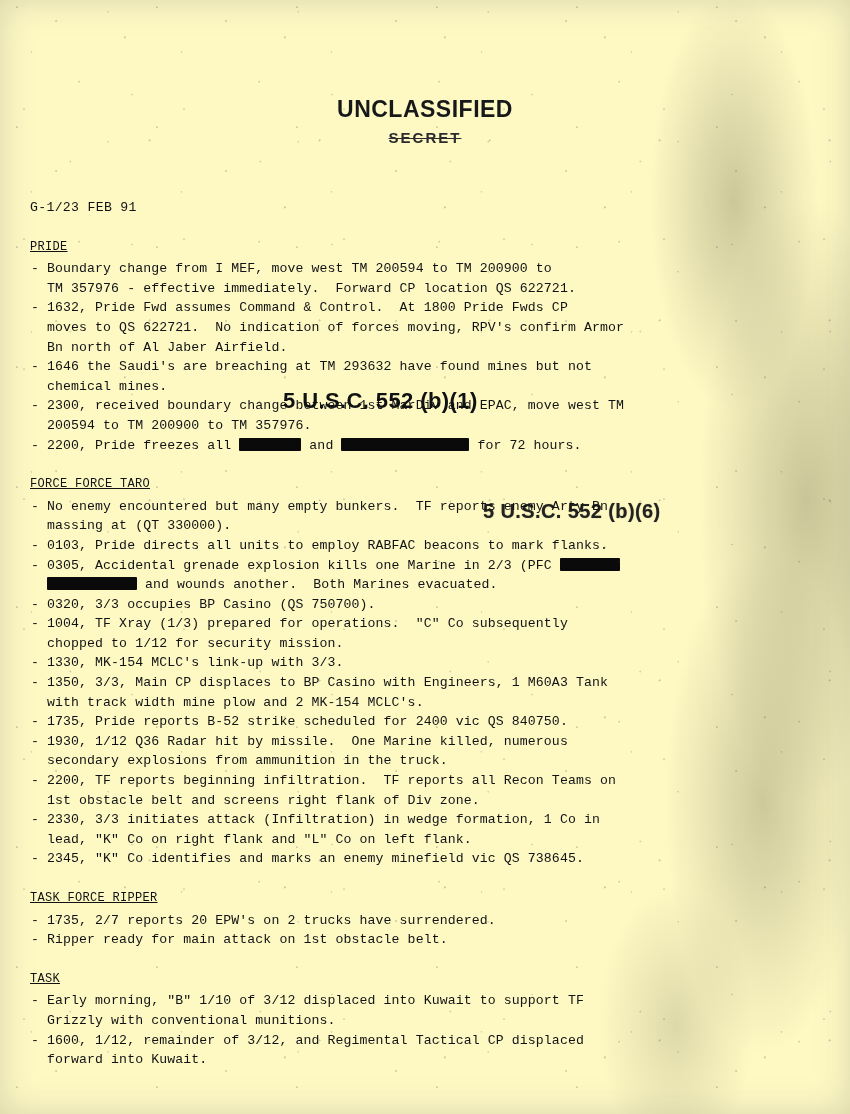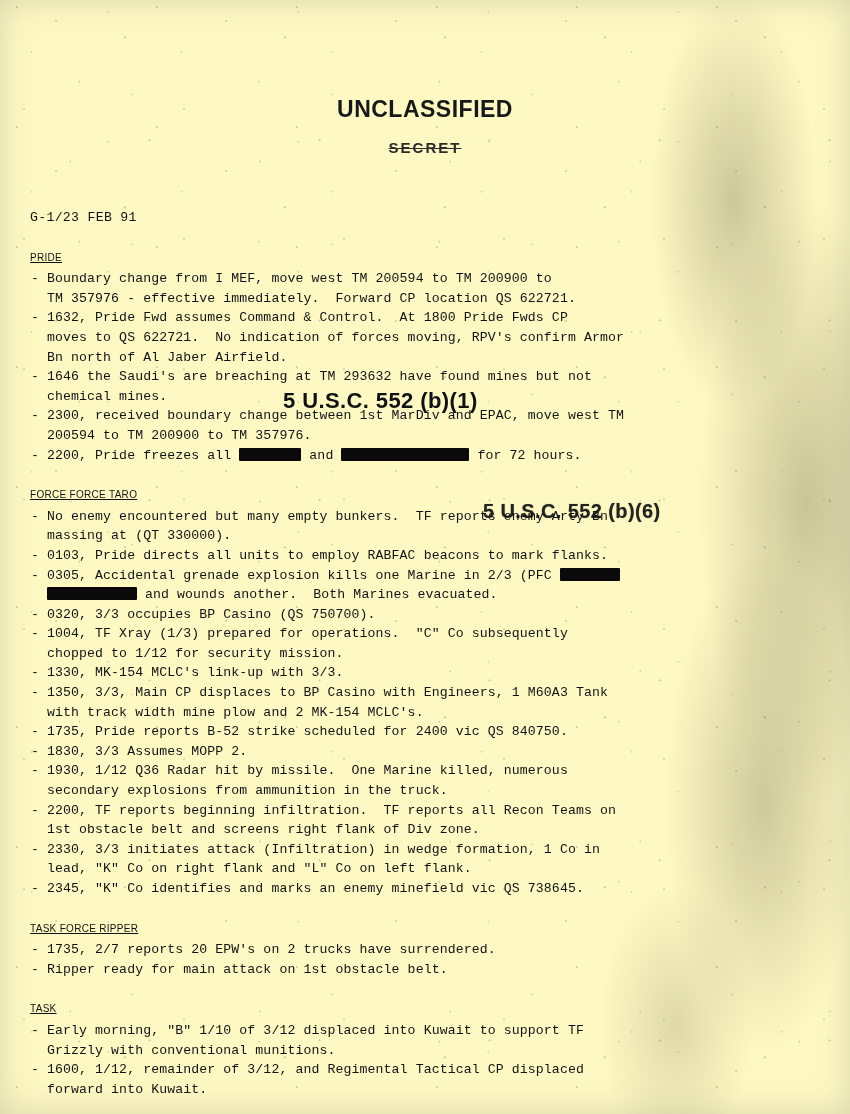--- a/index.html
+++ b/index.html
@@ -81,21 +81,21 @@
   }
   .struck {
     display: block;
     text-align: center;
     font-family: "Liberation Sans", sans-serif;
     font-weight: bold;
     font-size: 15px;
     letter-spacing: 2px;
     color: #2a2b2d;
     text-decoration: line-through;
-    margin-top: 16px;
+    margin-top: 6px;
   }
 
   .body-text {
     margin: 0 0 0 0;
     padding-left: 30px;
     padding-right: 70px;
     font-family: "Liberation Mono", monospace;
     font-size: 13.2px;
     line-height: 19.6px;
     color: #111214;
@@ -105,22 +105,22 @@
   .doc-date {
     margin-top: 52px;
     font-family: "Liberation Mono", monospace;
     font-size: 13.2px;
     letter-spacing: 0.3px;
   }
 
   .section-head {
     margin-top: 20px;
     text-decoration: underline;
-    font-family: Liberation Sans, sans-serif;
-    font-size: 10px;
+    font-family: Liberation Mono, monospace;
+    font-size: 12px;
     letter-spacing: 0.3px;
   }
 
   ul.entries {
     list-style: none;
     margin: 2px 0 0 0;
     padding: 0;
   }
   ul.entries li {
     position: relative;
@@ -204,21 +204,20 @@
         <li>0103, Pride directs all units to employ RABFAC beacons to mark flanks.</li>
         <li>0305, Accidental grenade explosion kills one Marine in 2/3 (PFC <span class="redact" style="width:60px;">&nbsp;</span>
 <span class="redact" style="width:90px;">&nbsp;</span> and wounds another.  Both Marines evacuated.</li>
         <li>0320, 3/3 occupies BP Casino (QS 750700).</li>
         <li>1004, TF Xray (1/3) prepared for operations.  "C" Co subsequently
 chopped to 1/12 for security mission.</li>
         <li>1330, MK-154 MCLC's link-up with 3/3.</li>
         <li>1350, 3/3, Main CP displaces to BP Casino with Engineers, 1 M60A3 Tank
 with track width mine plow and 2 MK-154 MCLC's.</li>
         <li>1735, Pride reports B-52 strike scheduled for 2400 vic QS 840750.</li>
-        <li>1830, 3/3 Assumes MOPP 2.</li>
         <li>1930, 1/12 Q36 Radar hit by missile.  One Marine killed, numerous
 secondary explosions from ammunition in the truck.</li>
         <li>2200, TF reports beginning infiltration.  TF reports all Recon Teams on
 1st obstacle belt and screens right flank of Div zone.</li>
         <li>2330, 3/3 initiates attack (Infiltration) in wedge formation, 1 Co in
 lead, "K" Co on right flank and "L" Co on left flank.</li>
         <li>2345, "K" Co identifies and marks an enemy minefield vic QS 738645.</li>
       </ul>
 
       <div class="section-head">TASK FORCE RIPPER</div>

